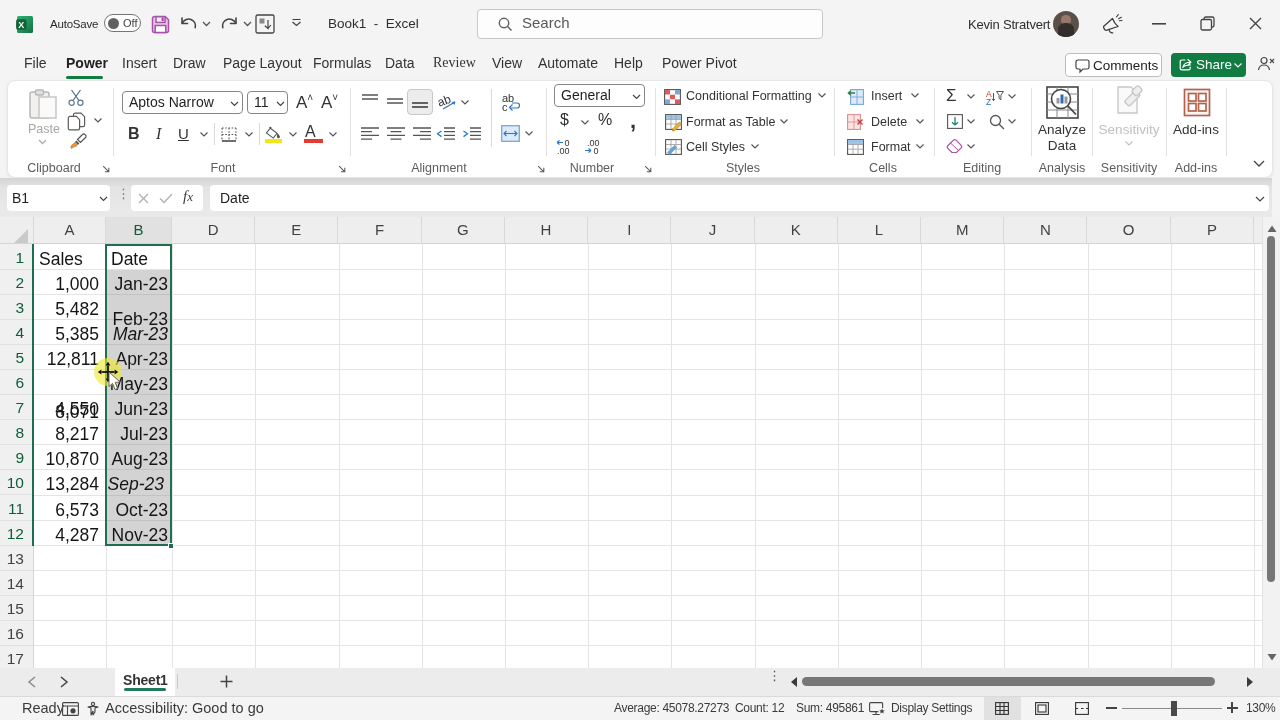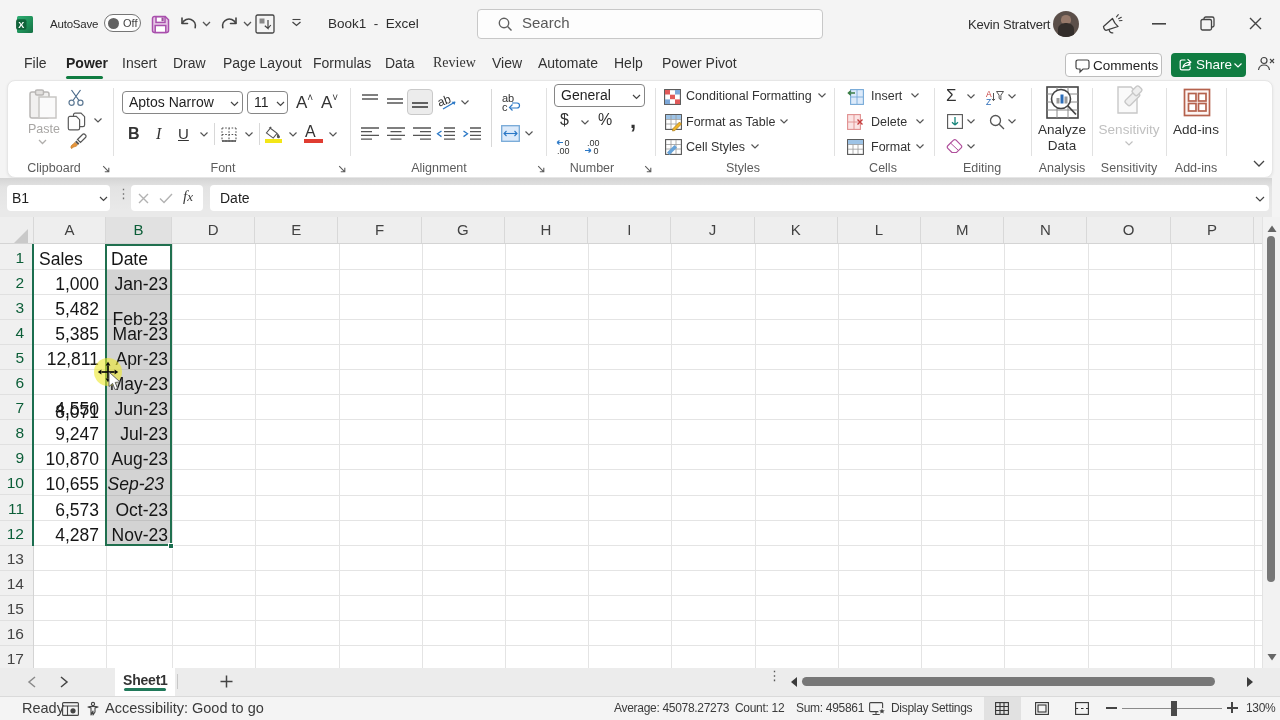--- a/index.html
+++ b/index.html
@@ -596,29 +596,29 @@
     <div class="abs" style="left:72.5px;top:225.4px;width:65px;height:1px;background:#c2c2c2;"></div>
     <div class="abs" style="left:72.5px;top:250.5px;width:65px;height:1px;background:#c2c2c2;"></div>
     <div class="abs" style="left:72.5px;top:275.6px;width:65px;height:1px;background:#c2c2c2;"></div>
     <div class="cell" style="left:5px;top:2.5px;">Sales</div>
     <div class="cell num" style="left:0;top:27.6px;width:65px;">1,000</div>
     <div class="cell num" style="left:0;top:52.7px;width:65px;">5,482</div>
     <div class="cell num" style="left:0;top:77.8px;width:65px;">5,385</div>
     <div class="cell num" style="left:0;top:102.9px;width:65px;">12,811</div>
     <div class="cell num" style="left:0;top:128.0px;width:65px;margin-top:28px;">8,071</div>
     <div class="cell num" style="left:0;top:153.1px;width:65px;">4,550</div>
-    <div class="cell num" style="left:0;top:178.2px;width:65px;">9,247</div>
+    <div class="cell num" style="left:0;top:178.2px;width:65px;">8,217</div>
     <div class="cell num" style="left:0;top:203.3px;width:65px;">10,870</div>
-    <div class="cell num" style="left:0;top:228.4px;width:65px;">10,655</div>
+    <div class="cell num" style="left:0;top:228.4px;width:65px;">13,284</div>
     <div class="cell num" style="left:0;top:253.5px;width:65px;">6,573</div>
     <div class="cell num" style="left:0;top:278.6px;width:65px;">4,287</div>
     <div class="cell" style="left:77px;top:2.5px;">Date</div>
     <div class="cell num" style="left:72px;top:27.6px;width:62px;">Jan-23</div>
     <div class="cell num" style="left:72px;top:63px;width:62px;">Feb-23</div>
-    <div class="cell num" style="left:72px;top:77.8px;width:62px;">Mar-23</div>
+    <div class="cell num" style="left:72px;top:77.8px;width:62px;font-style:italic;">Mar-23</div>
     <div class="cell num" style="left:72px;top:102.9px;width:62px;">Apr-23</div>
     <div class="cell num" style="left:72px;top:128.0px;width:62px;">May-23</div>
     <div class="cell num" style="left:72px;top:153.1px;width:62px;">Jun-23</div>
     <div class="cell num" style="left:72px;top:178.2px;width:62px;">Jul-23</div>
     <div class="cell num" style="left:72px;top:203.3px;width:62px;">Aug-23</div>
     <div class="cell num" style="left:68px;top:228.4px;width:62px;font-style:italic;">Sep-23</div>
     <div class="cell num" style="left:72px;top:253.5px;width:62px;">Oct-23</div>
     <div class="cell num" style="left:72px;top:278.6px;width:62px;">Nov-23</div>
     <div class="abs" style="left:70.5px;top:-0.5px;width:67px;height:302.2px;border:2px solid #20704f;"></div>
     <div class="abs" style="left:134px;top:298.7px;width:6px;height:6px;background:#1b6e4f;border:1px solid #fff;"></div>

